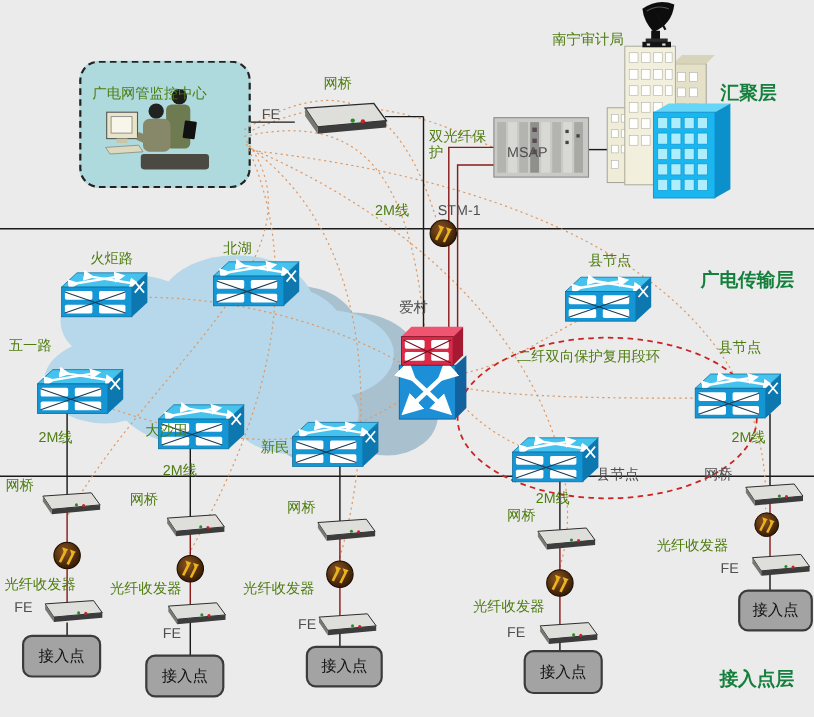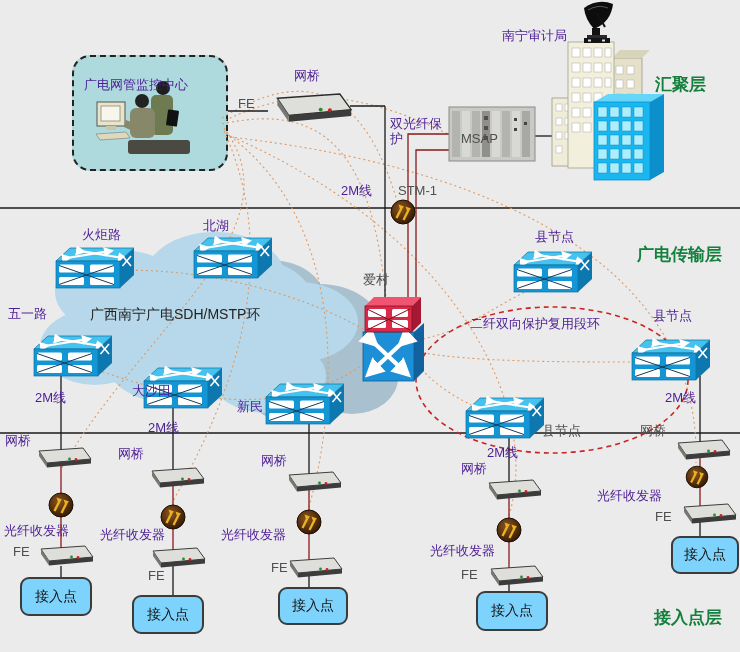--- a/index.html
+++ b/index.html
@@ -1,25 +1,25 @@
 <!DOCTYPE html>
 <html><head>
 <meta charset="utf-8">
 <style>
   html,body{margin:0;padding:0;background:#ebebeb;}
   .stage{position:relative;width:740px;height:652px;background:#ebebeb;
          font-family:"Liberation Sans",sans-serif;overflow:hidden;}
   svg.base{position:absolute;left:0;top:0;z-index:1;}
   .noc-box{position:absolute;left:72px;top:55px;width:152px;height:112px;
            border:2px dashed #222;border-radius:18px;background:#aedade;z-index:0;}
-  .lbl{position:absolute;font-size:13px;color:#4c1d95;white-space:nowrap;line-height:1.12;z-index:2;}
+  .lbl{position:absolute;font-size:13px;color:#4d7c0f;white-space:nowrap;line-height:1.12;z-index:2;}
   .lbl.gray{color:#4f4f4f;}
   .lbl.bold{font-weight:bold;font-size:17px;color:#15803d;}
   .lbl.wrap{white-space:normal;width:58px;}
-  .access-box{position:absolute;background:#7dd3fc;border:2px solid #3b3b3b;border-radius:9px;
+  .access-box{position:absolute;background:#a3a3a3;border:2px solid #3b3b3b;border-radius:9px;
               display:flex;align-items:center;justify-content:center;font-size:14px;color:#111;z-index:2;}
 </style>
 </head>
 <body>
 
 <div class="stage">
 
   <div class="noc-box"></div>
 
   <svg class="base" width="740" height="652" viewBox="0 0 740 652">
@@ -322,21 +322,20 @@
   <div class="lbl" style="left:82px;top:228px;">火炬路</div>
   <div class="lbl" style="left:203px;top:219px;">北湖</div>
   <div class="lbl" style="left:8px;top:307px;text-align:right;">五一路</div>
   <div class="lbl" style="left:100px;top:384px;margin-left:32px;">大沙田</div>
   <div class="lbl" style="left:237px;top:400px;">新民</div>
   <div class="lbl gray" style="left:363px;top:273px;">爱村</div>
   <div class="lbl" style="left:535px;top:230px;">县节点</div>
   <div class="lbl" style="left:653px;top:309px;">县节点</div>
   <div class="lbl gray" style="left:542px;top:424px;">县节点</div>
 
-  <div class="lbl" style="left:90px;top:307px;font-size:14px;color:#222;">广西南宁广电SDH/MSTP环</div>
   <div class="lbl" style="left:470px;top:317px;">二纤双向保护复用段环</div>
   <div class="lbl" style="left:665px;top:391px;">2M线</div>
   <div class="lbl gray" style="left:640px;top:424px;">网桥</div>
 
   <div class="lbl" style="left:35px;top:391px;">2M线</div>
   <div class="lbl" style="left:5px;top:434px;">网桥</div>
   <div class="lbl" style="left:4px;top:524px;">光纤收发器</div>
   <div class="lbl gray" style="left:13px;top:545px;">FE</div>
   <div class="access-box" style="left:20px;top:577px;width:68px;height:35px;">接入点</div>
 

